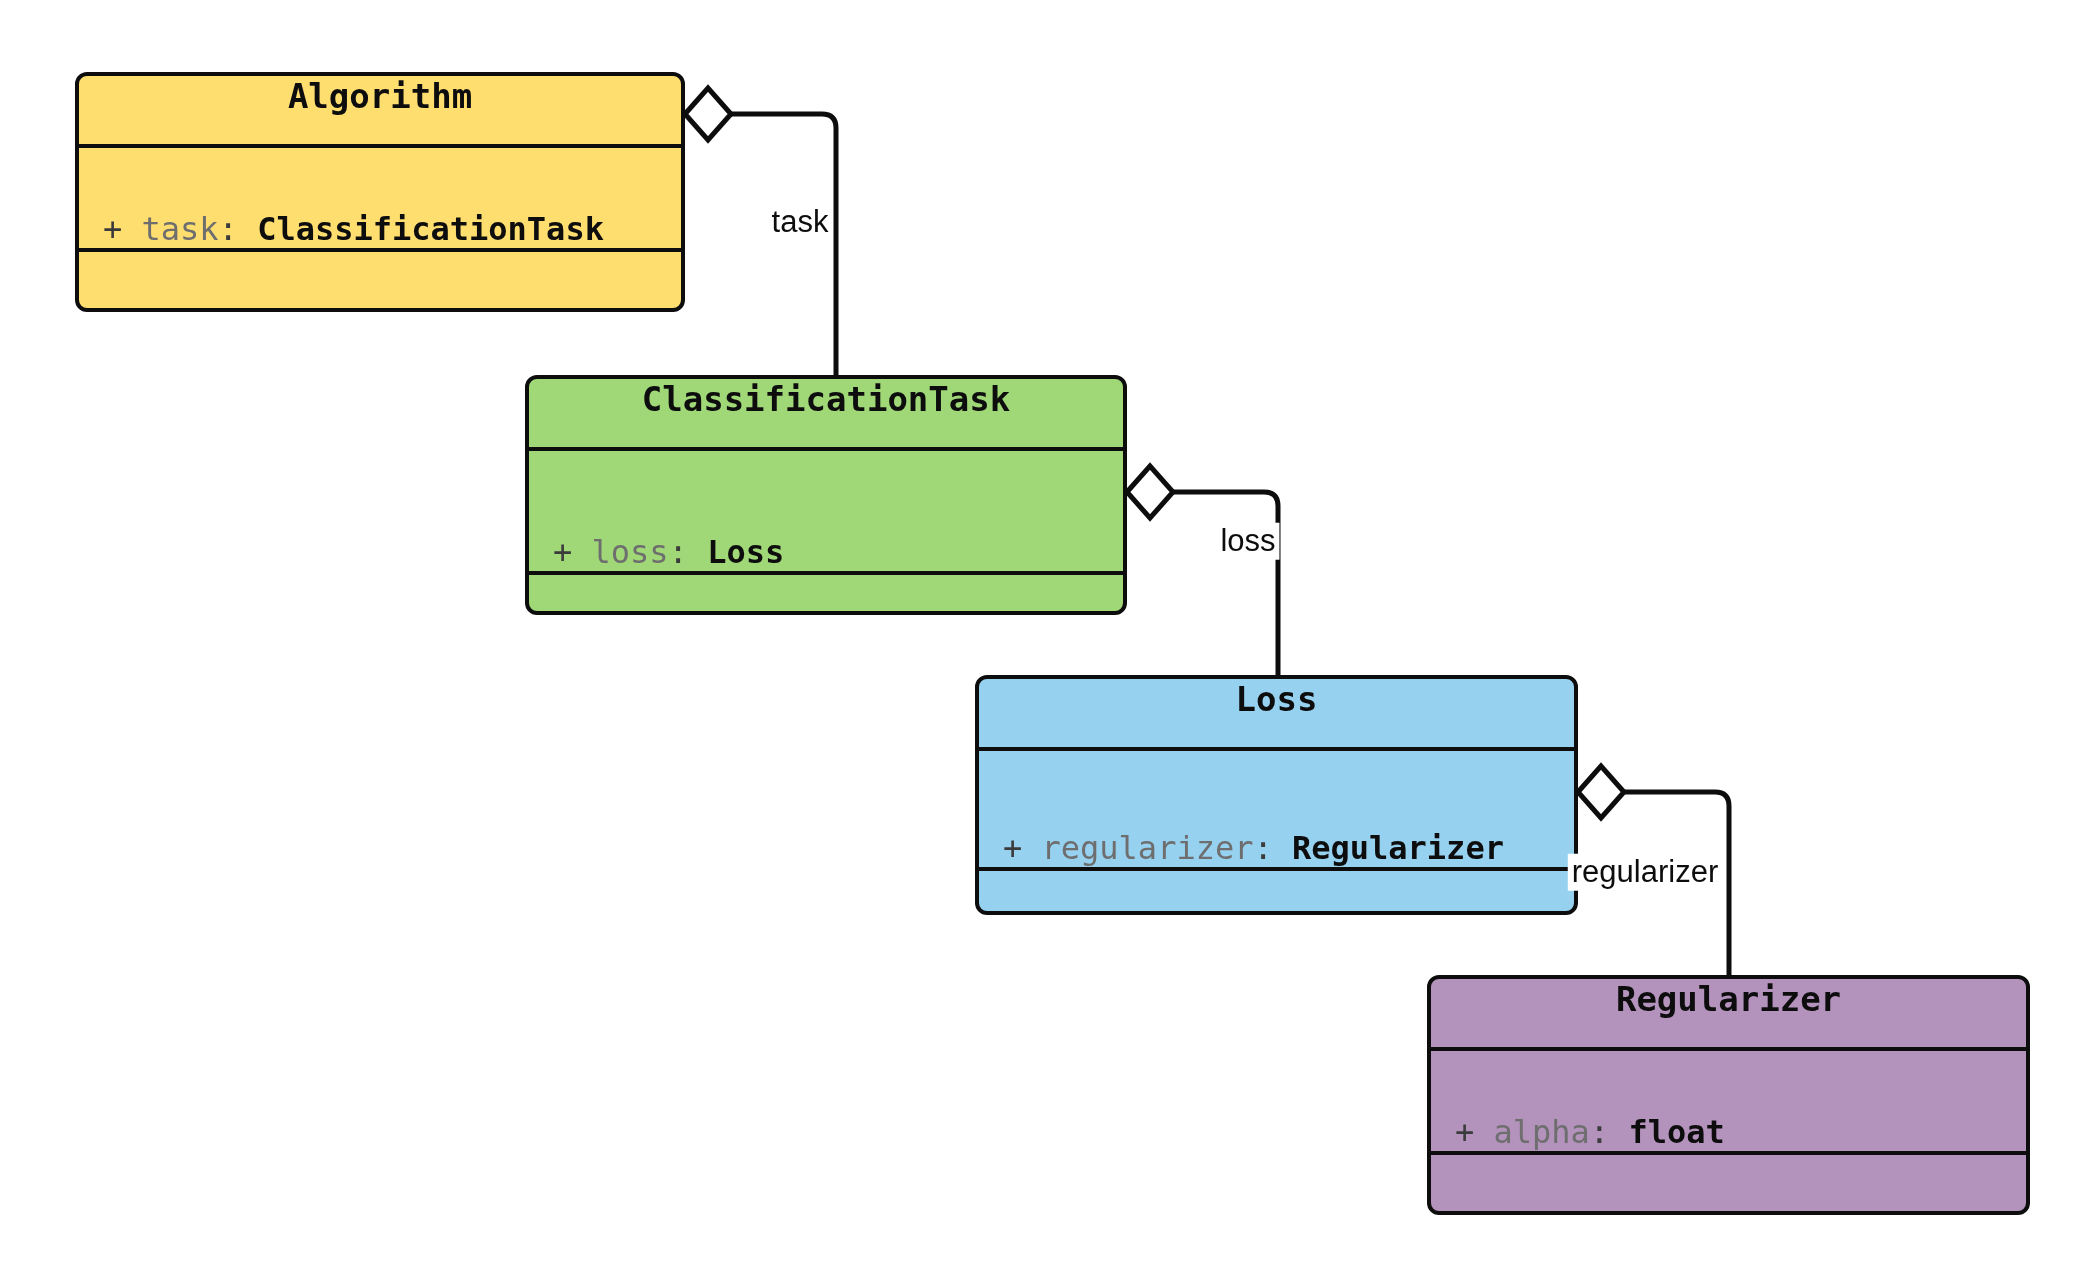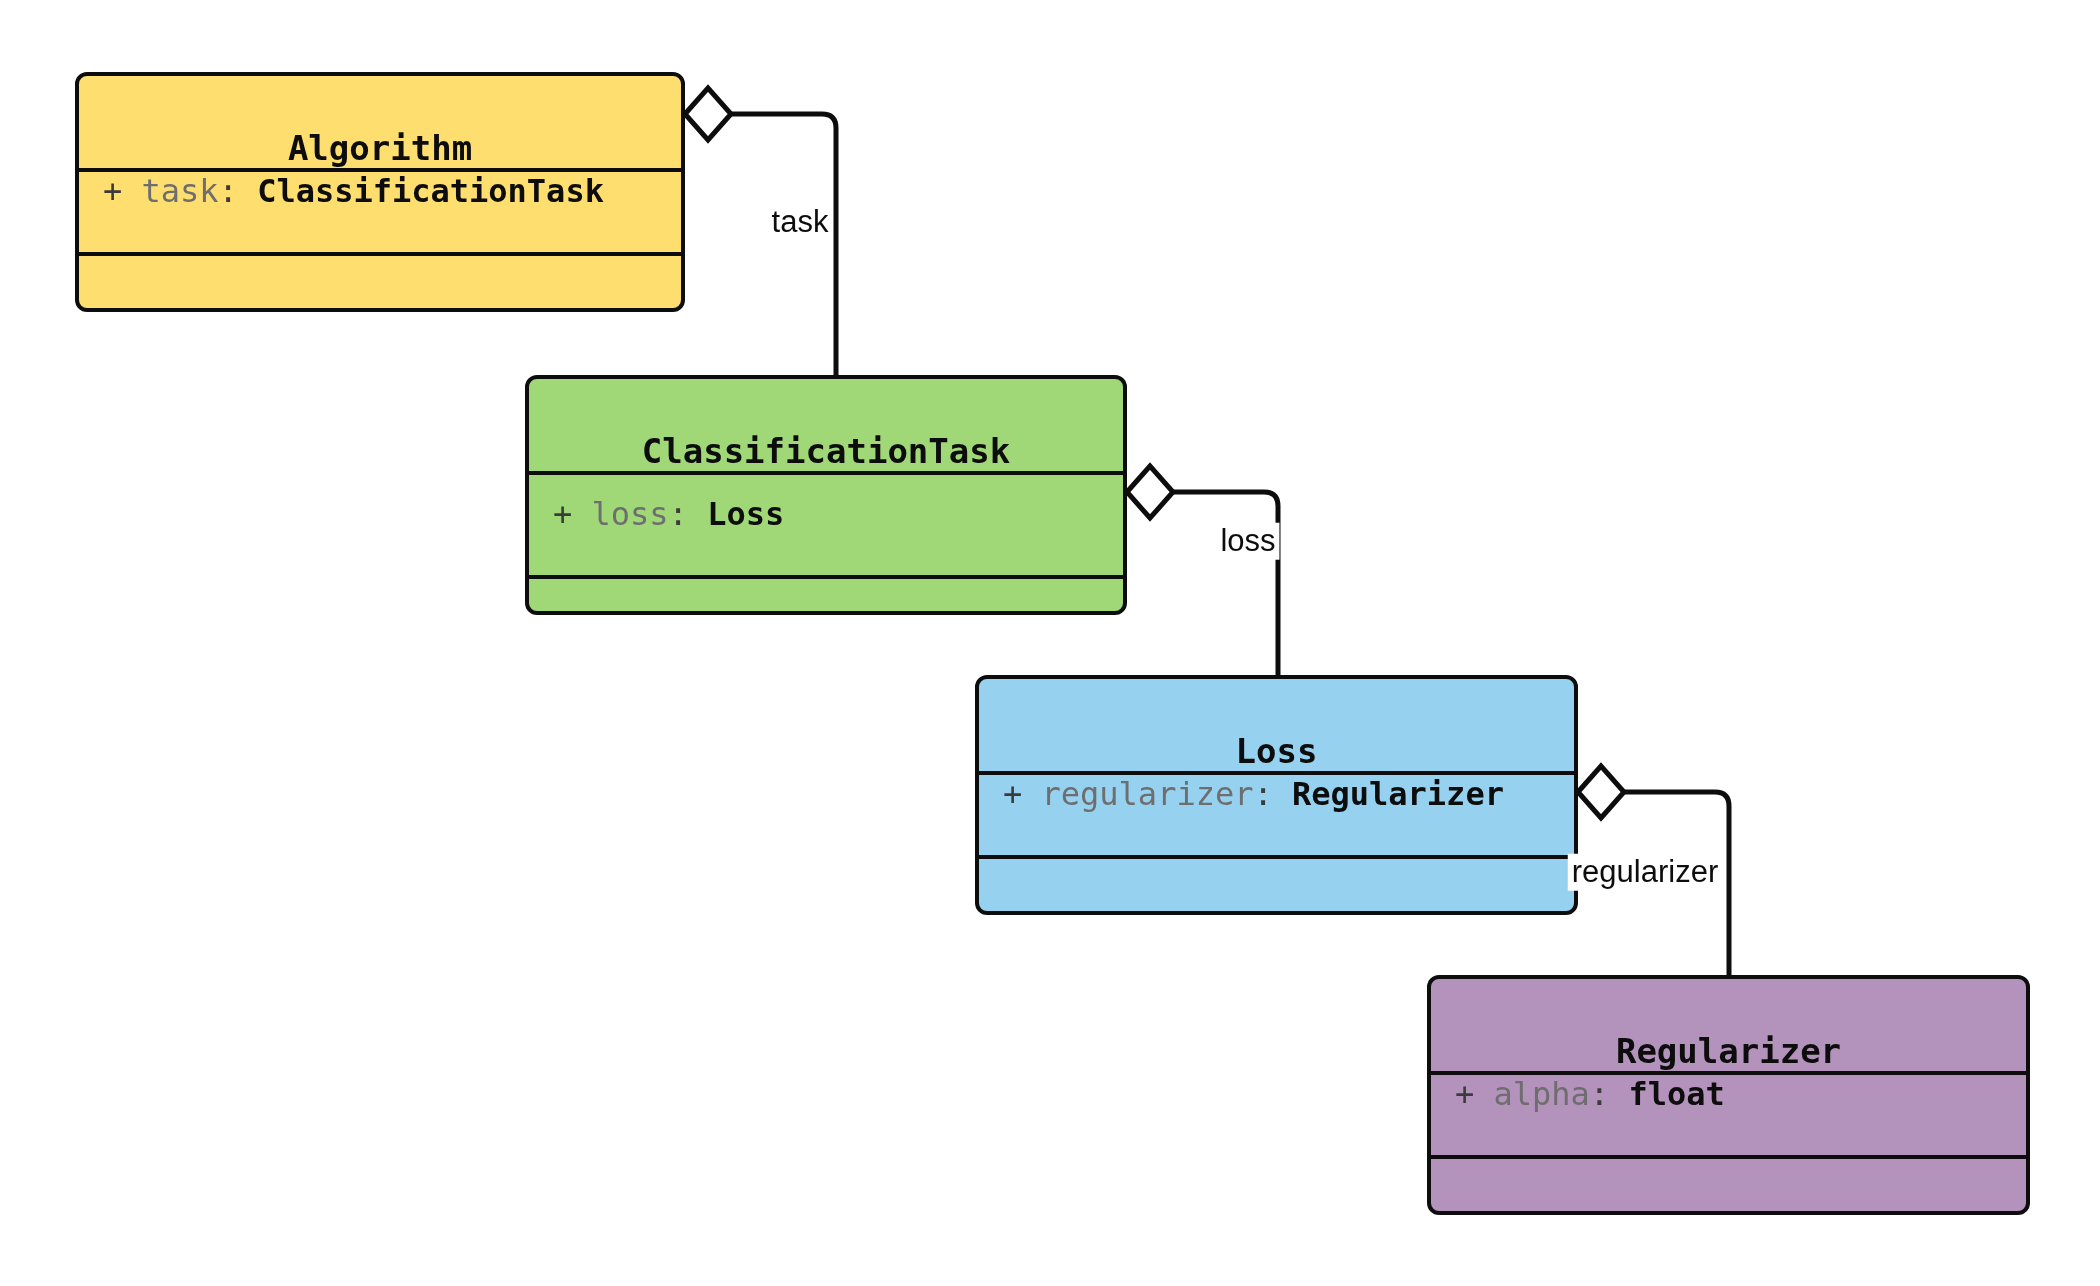--- a/index.html
+++ b/index.html
@@ -28,38 +28,37 @@
     box-sizing: border-box;
     border: 4px solid #0d0d0d;
     border-radius: 12px;
     overflow: hidden;
     display: flex;
     flex-direction: column;
   }
   .uml-title {
     height: 72px;
     display: flex;
-    align-items: flex-end;
+    align-items: flex-start;
     justify-content: center;
     border-bottom: 4px solid #0d0d0d;
     box-sizing: border-box;
-    margin-top: 24px;
   }
   .uml-title-text {
     font-family: "DejaVu Sans Mono", monospace;
     font-weight: bold;
     font-size: 34px;
     color: #0d0d0d;
     letter-spacing: 0px;
     white-space: nowrap;
   }
   .uml-attrs {
-    height: 84px;
+    height: 104px;
     display: flex;
-    align-items: flex-start;
+    align-items: flex-end;
     padding-left: 24px;
     border-bottom: 4px solid #0d0d0d;
     box-sizing: border-box;
   }
   .uml-attr-line {
     font-family: "DejaVu Sans Mono", monospace;
     font-size: 32px;
     white-space: nowrap;
     color: #0d0d0d;
   }
@@ -138,21 +137,21 @@
         <span class="vis">+</span><span>&nbsp;</span><span class="aname">loss</span><span class="colon">:</span><span>&nbsp;</span><span class="atype">Loss</span>
       </span>
     </div>
     <div class="uml-methods"></div>
   </div>
 
   <div class="uml-class" id="box-loss" style="left: 975px; top: 675px; width: 603px; height: 240px; background: rgb(151, 209, 240); border-color: rgb(13, 13, 13);">
     <div class="uml-title" style="border-bottom-color: rgb(13, 13, 13);">
       <span class="uml-title-text">Loss</span>
     </div>
-    <div class="uml-attrs" style="border-bottom-color: rgb(13, 13, 13);">
+    <div class="uml-attrs" style="border-bottom-color: rgb(13, 13, 13); margin-top: 16px;">
       <span class="uml-attr-line">
         <span class="vis">+</span><span>&nbsp;</span><span class="aname">regularizer</span><span class="colon">:</span><span>&nbsp;</span><span class="atype">Regularizer</span>
       </span>
     </div>
     <div class="uml-methods"></div>
   </div>
 
   <div class="uml-class" id="box-regularizer" style="left: 1427px; top: 975px; width: 603px; height: 240px; background: rgb(179, 146, 188); border-color: rgb(13, 13, 13);">
     <div class="uml-title" style="border-bottom-color: rgb(13, 13, 13);">
       <span class="uml-title-text">Regularizer</span>

